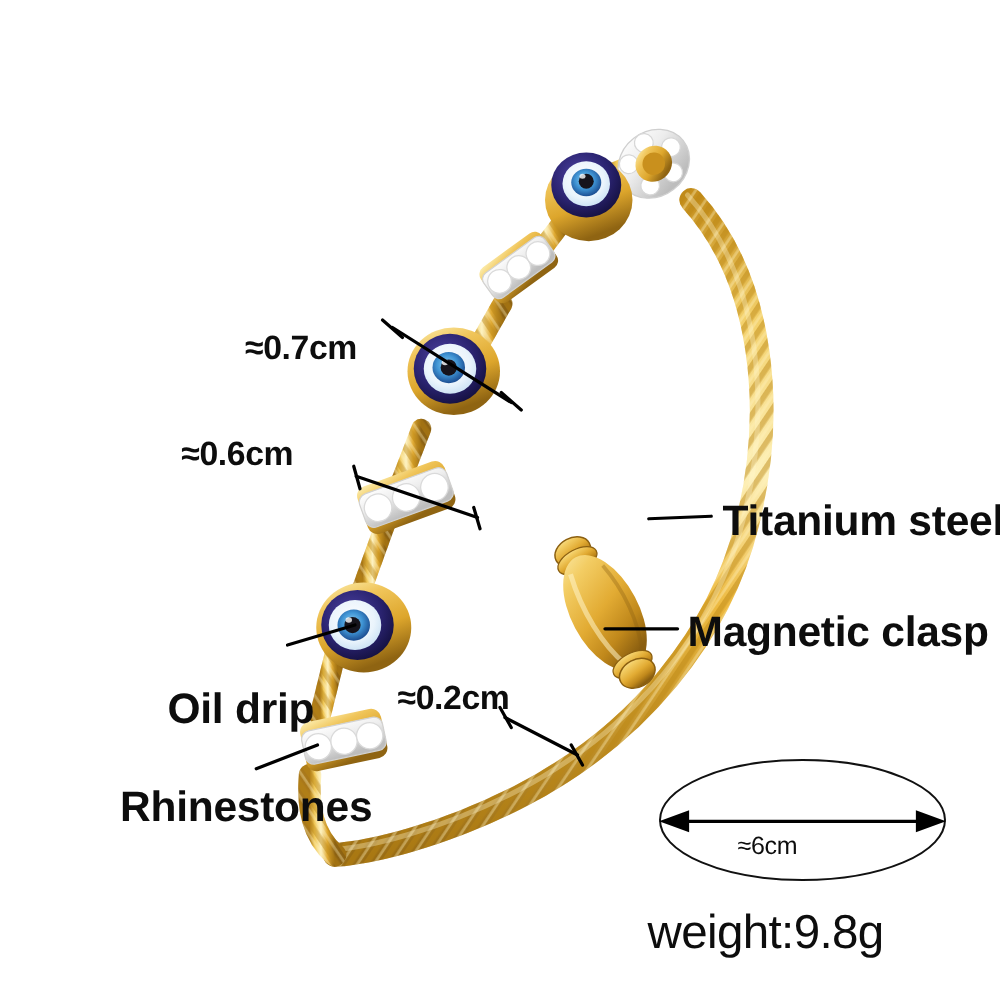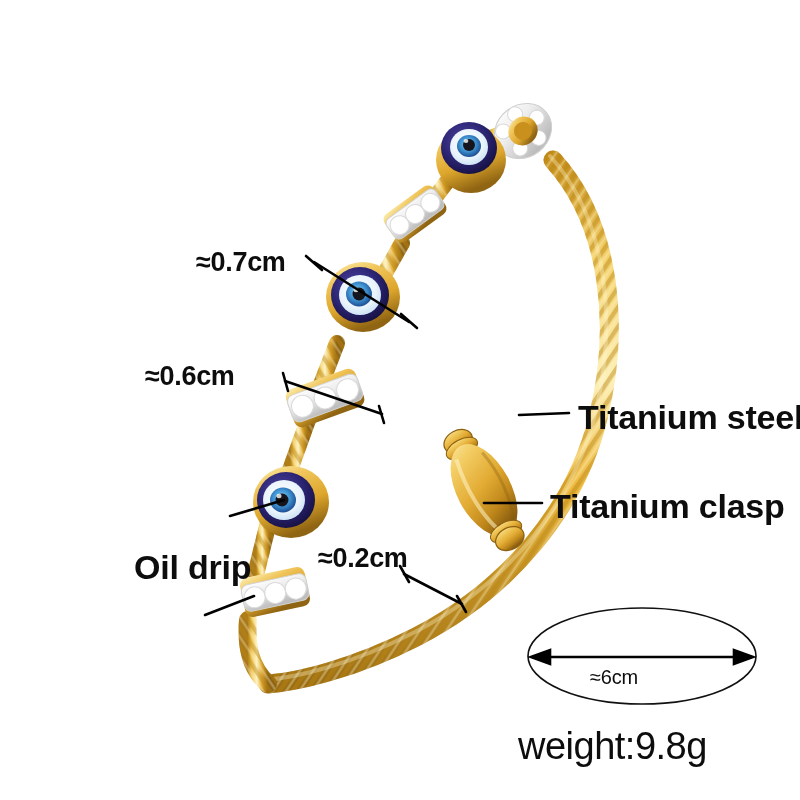--- a/index.html
+++ b/index.html
@@ -218,27 +218,28 @@
       <line x1="519" y1="415" x2="569" y2="413"></line>
 
       <line x1="484" y1="503" x2="542" y2="503"></line>
 
       <line x1="230" y1="516" x2="284" y2="500"></line>
 
       <line x1="205" y1="615" x2="254" y2="596"></line>
     </g>
   </svg>
 
-  <div class="txt dim" style="left:196px;top:249px;">≈0.7cm</div>
-  <div class="txt dim" style="left:145px;top:363px;">≈0.6cm</div>
+  <div class="txt dim" style="left:196px;top:265px;">≈0.7cm</div>
+  <div class="txt dim" style="left:145px;top:350px;">≈0.6cm</div>
   <div class="txt dim" style="left:318px;top:545px;text-align:right;">≈0.2cm</div>
 
   <div class="txt feat" style="left:578px;top:400px;">Titanium steel</div>
-  <div class="txt feat" style="left:550px;top:489px;">Titanium clasp</div>
+  <div class="txt feat" style="left:550px;top:489px;">Magnetic clasp</div>
   <div class="txt feat" style="left:134px;top:523px;margin-top:27px;">Oil drip</div>
+  <div class="txt feat" style="left:96px;top:629px;">Rhinestones</div>
 
   <svg class="layer" viewBox="0 0 800 800">
     <ellipse cx="642" cy="656" rx="114" ry="48" fill="none" stroke="#111111" stroke-width="1.6"></ellipse>
     <g stroke="#000000" stroke-width="2.6" fill="#000000">
       <line x1="543" y1="657" x2="741" y2="657"></line>
       <polygon points="531,657 550,650 550,664"></polygon>
       <polygon points="753,657 734,650 734,664"></polygon>
     </g>
   </svg>
   <div class="txt oval-t" style="left:590px;top:667px;font-size:20px;">≈6cm</div>

